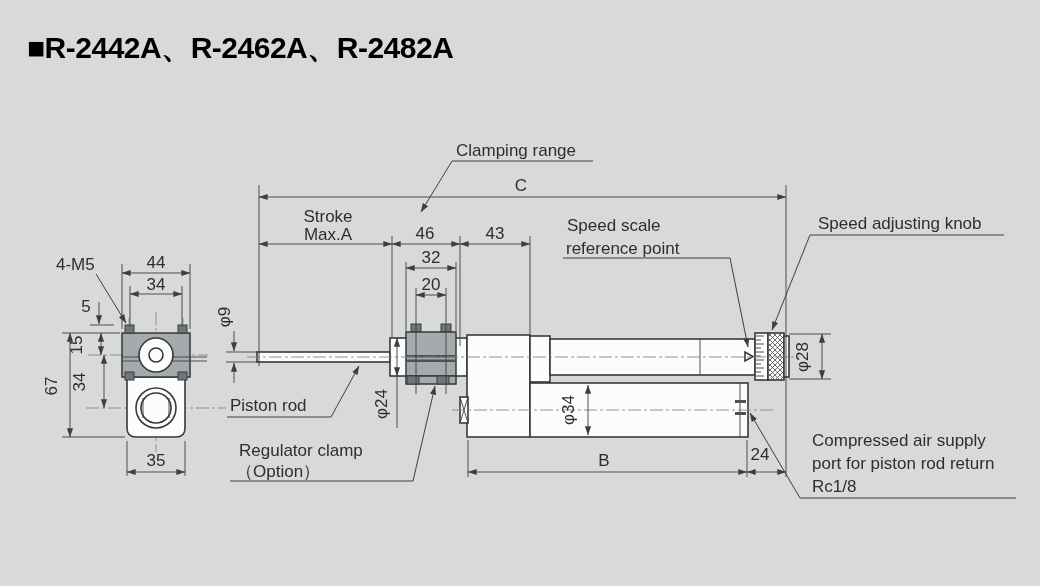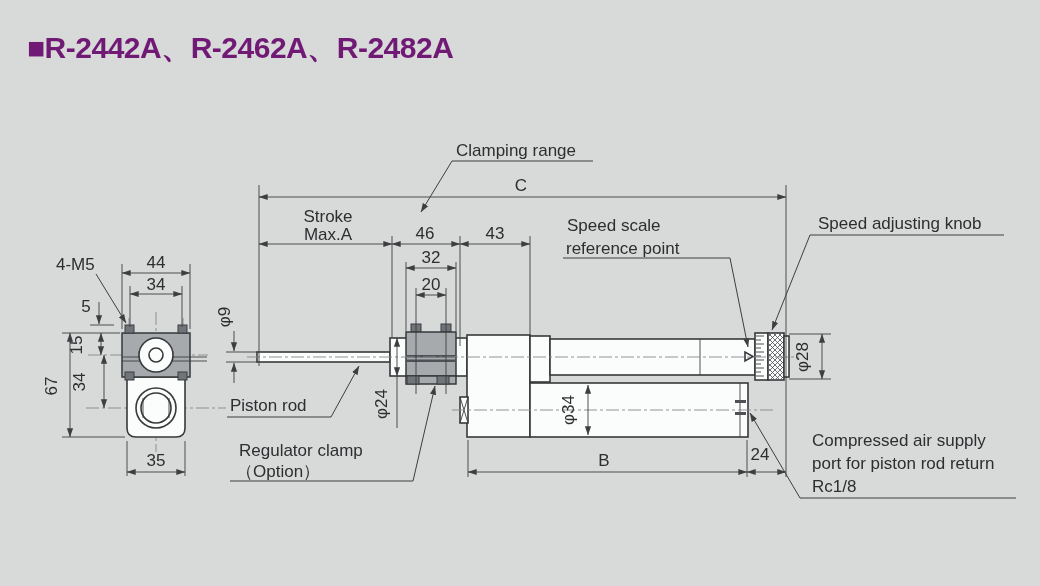--- a/index.html
+++ b/index.html
@@ -4,21 +4,21 @@
 <style>
   html,body{margin:0;padding:0;}
   body{
     width:1040px;height:586px;overflow:hidden;
     background:#d8dad9;
     font-family:"Liberation Sans","DejaVu Sans",sans-serif;
     position:relative;
   }
   .title{
     position:absolute;left:27px;top:28px;
-    font-size:30px;font-weight:bold;color:#701a75;
+    font-size:30px;font-weight:bold;color:#000000;
     letter-spacing:-0.5px;white-space:nowrap;
   }
   svg{position:absolute;left:0;top:0;}
   svg text{
     font-family:"Liberation Sans","DejaVu Sans",sans-serif;
     fill:#2c2e30;font-size:17px;
   }
   .outline{fill:none;stroke:#36383a;stroke-width:1.6;}
   .white{fill:#fbfcfc;stroke:#36383a;stroke-width:1.6;}
   .gray{fill:#a6aaad;stroke:#36383a;stroke-width:1.5;}

